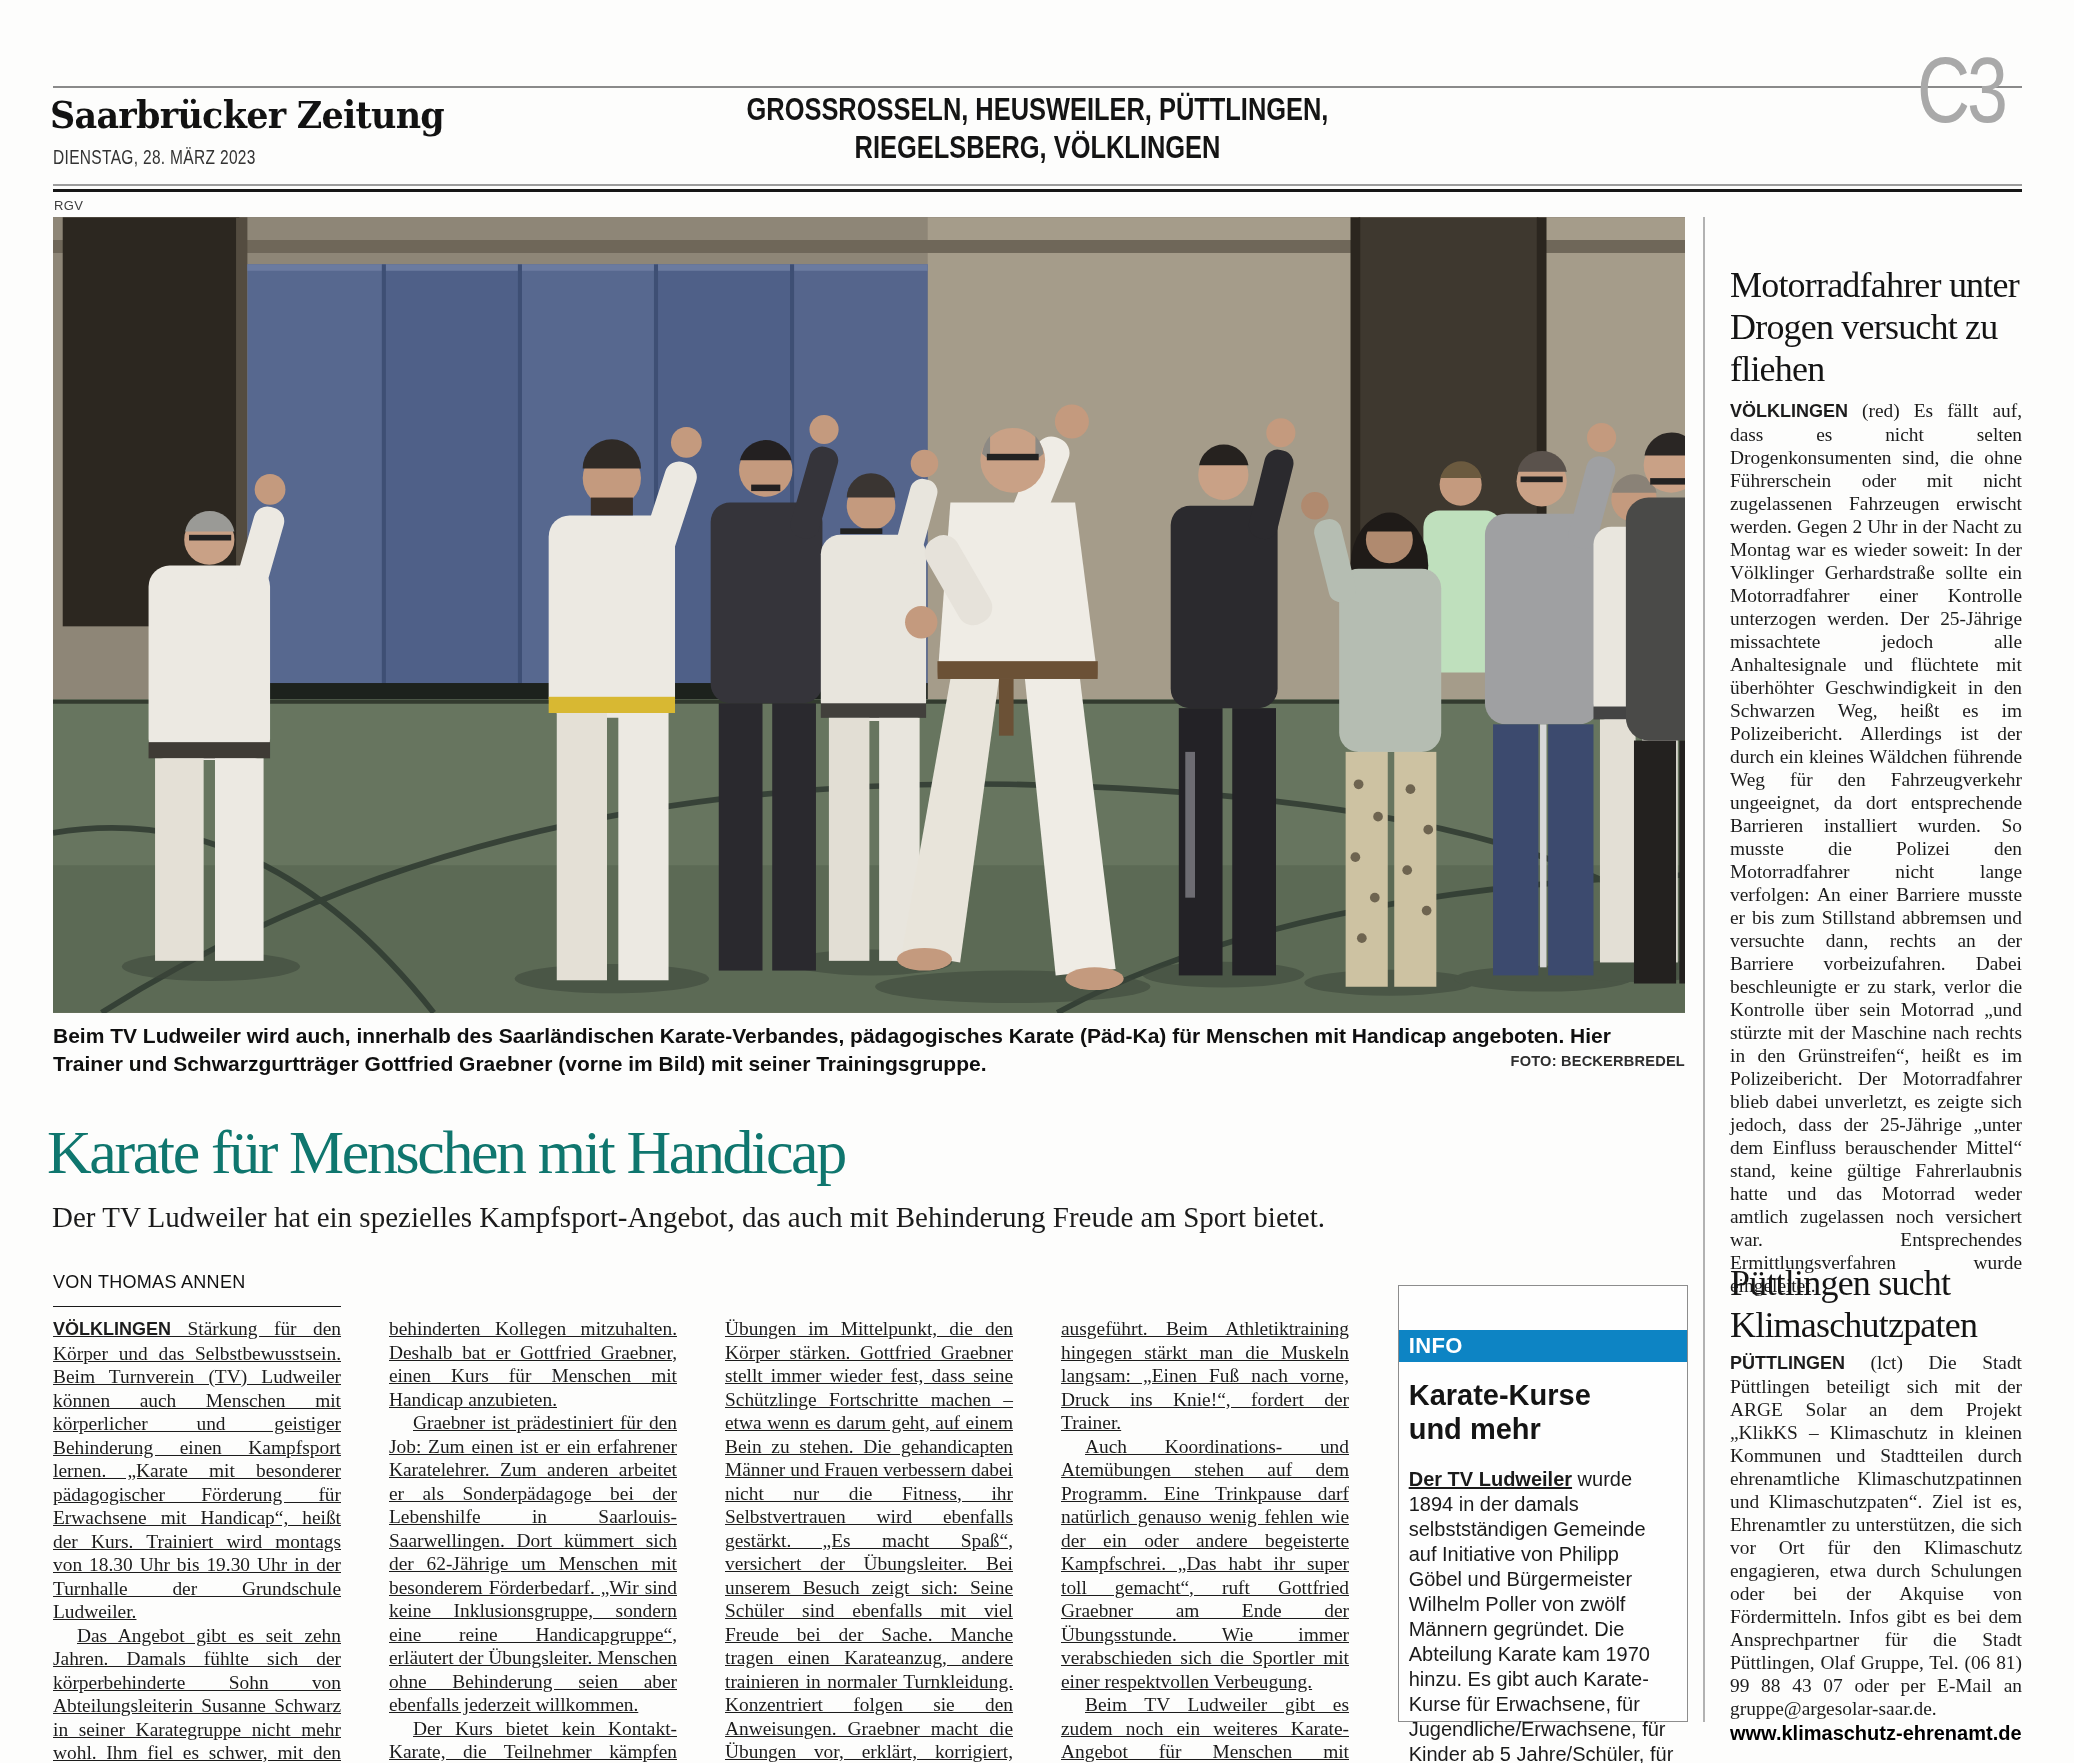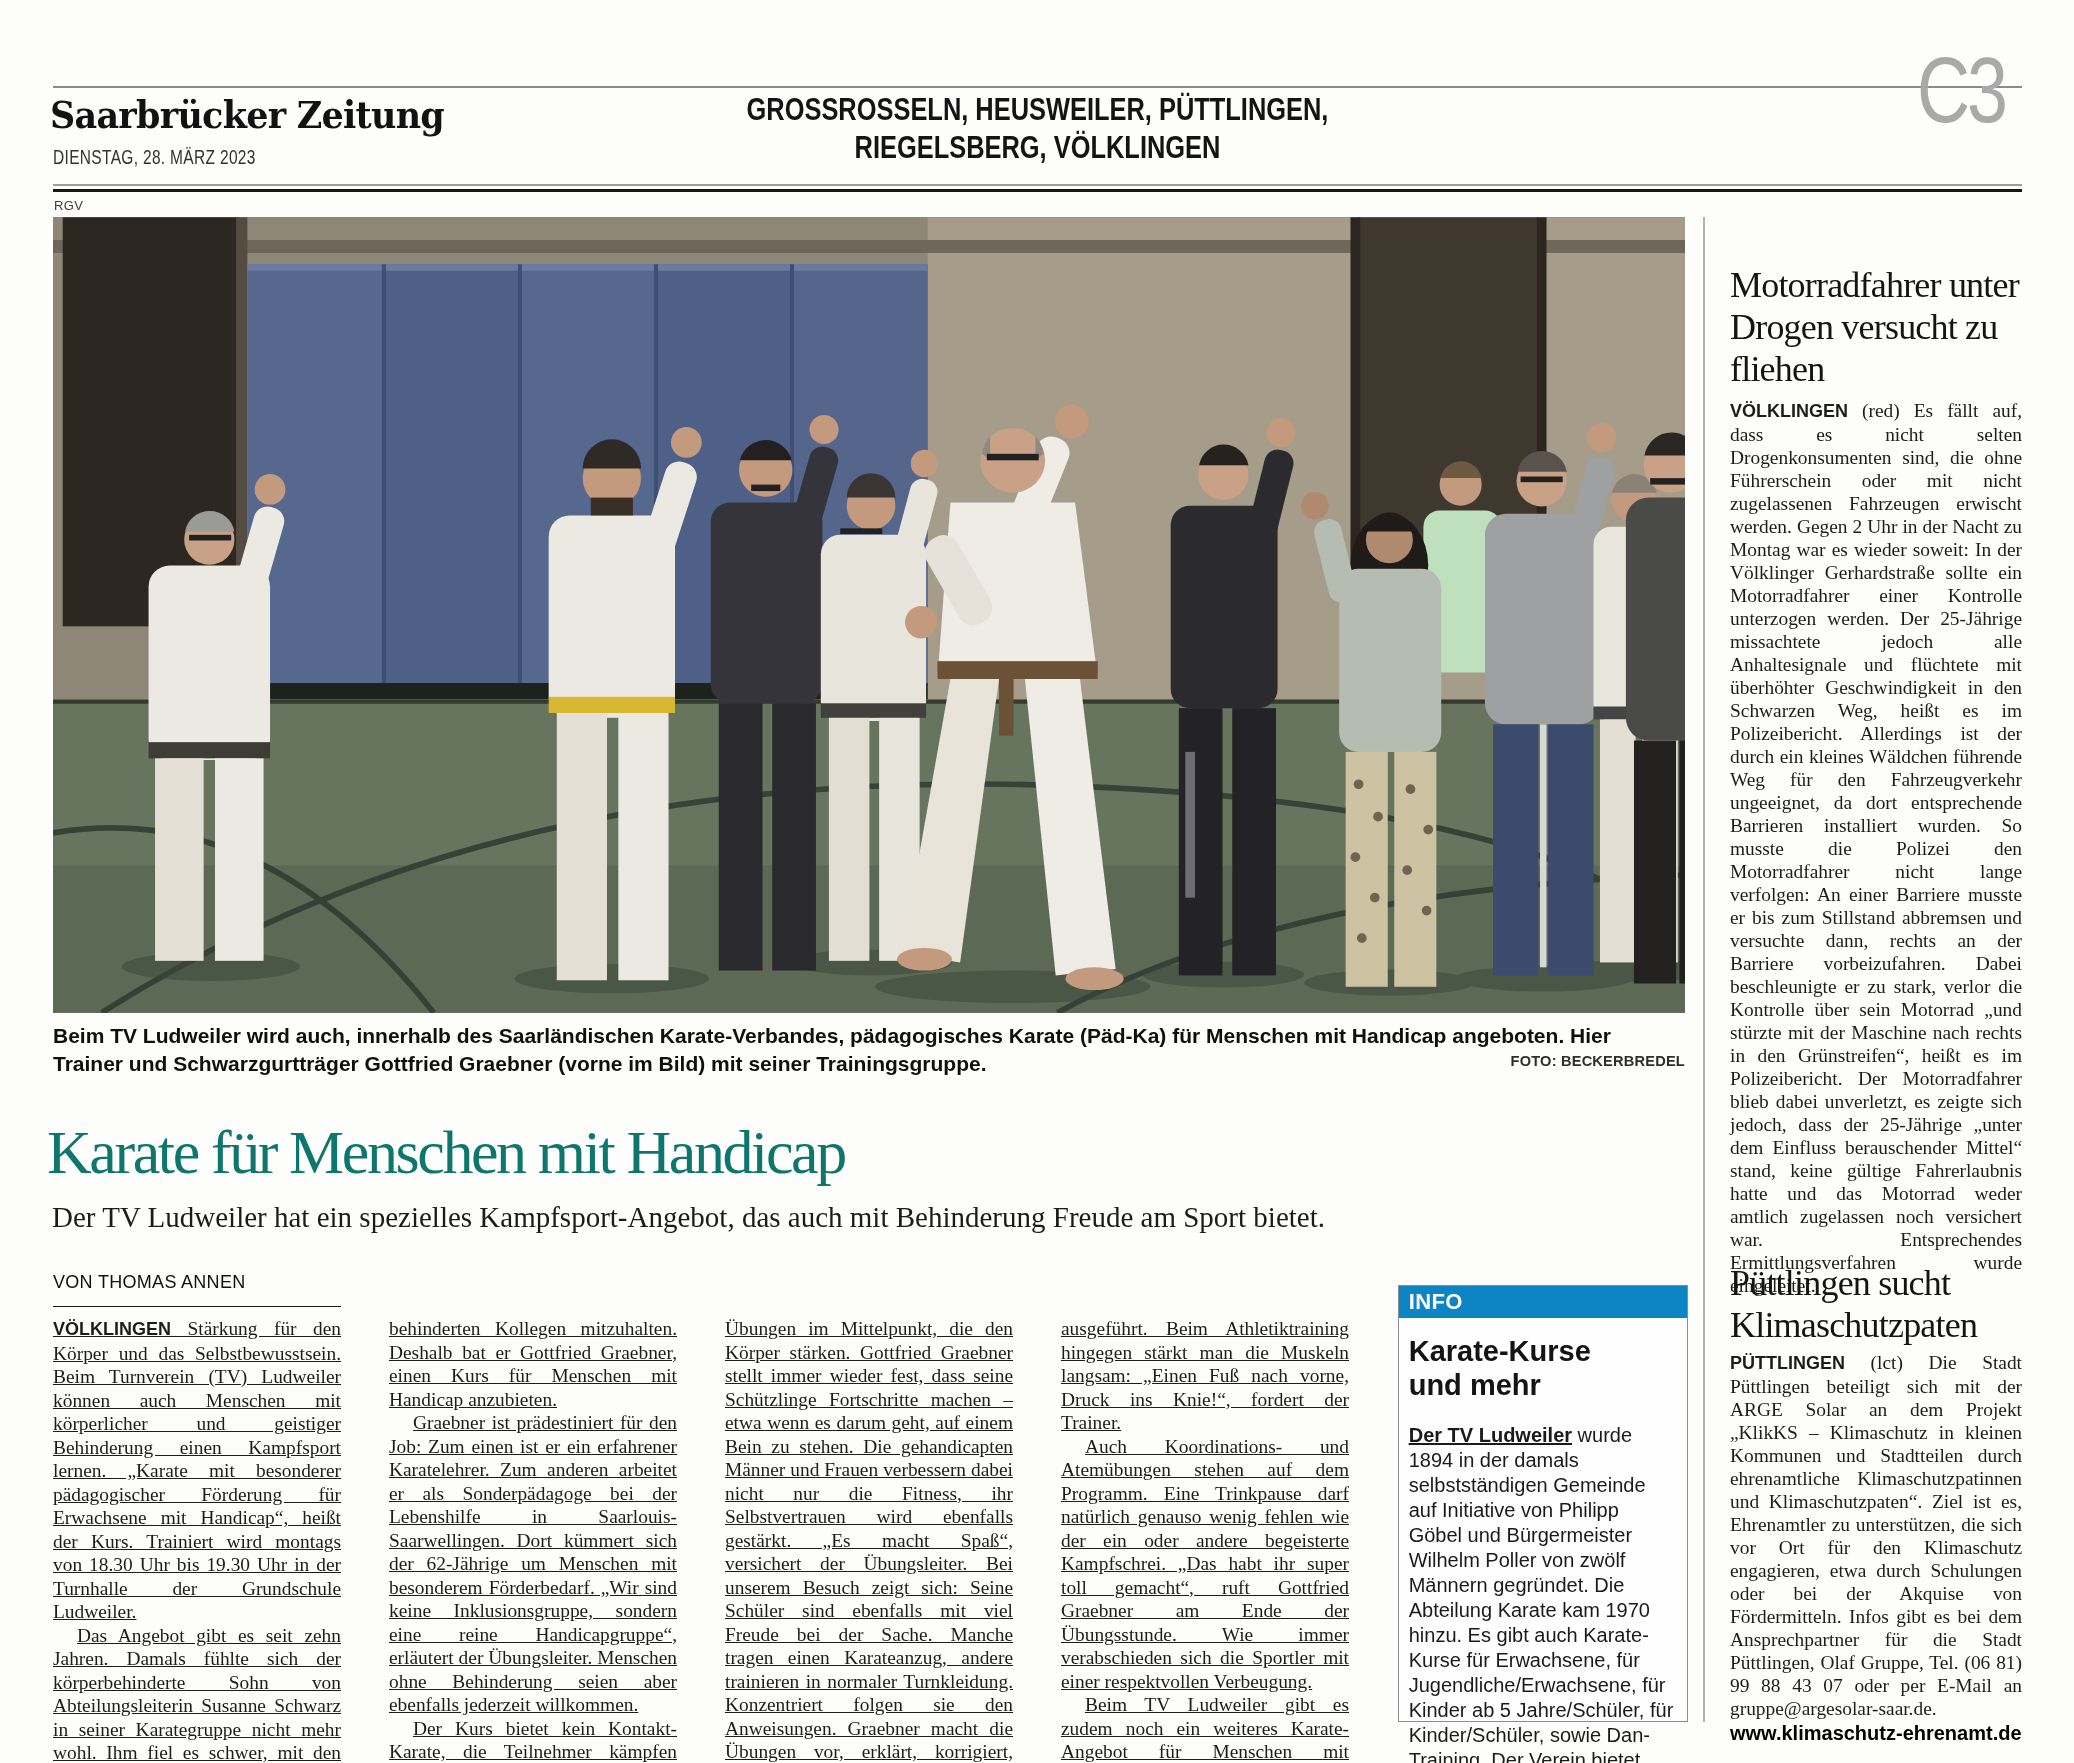--- a/index.html
+++ b/index.html
@@ -47,21 +47,21 @@
     text-align:justify;color:#1c1c1c;}
   #col1{left:53px;} #col2{left:389px;} #col3{left:725px;} #col4{left:1061px;}
   .col p{margin:0;text-decoration:underline;}
   .col p.ind{text-indent:24px;}
   .loc{font-family:"Liberation Sans",sans-serif;font-weight:700;font-size:18px;}
 
   
   #infobox{left:1398px;top:1285px;width:290px;height:437px;border:1.6px solid #8d8d8d;
     background:#fefefe;box-sizing:border-box;font-family:"Liberation Sans",sans-serif;}
   #info-bar{height:32px;display:flex;align-items:center;padding-left:9.7px;color:#fff;
-    font-weight:700;font-size:22px;letter-spacing:0.4px;}
+    font-weight:700;font-size:22px;letter-spacing:0.4px;margin-top:44px;}
   #info-title{margin:16px 11.3px 0 9.7px;font-weight:700;font-size:29px;line-height:34px;
     color:#141414;white-space:pre-line;}
   #info-body{margin:21px 10.5px 0 9.7px;font-size:20px;line-height:25px;color:#1a1a1a;
     text-align:left;-webkit-hyphens:auto;hyphens:auto;}
   #info-body b{font-weight:700;text-decoration:underline;}
 
   
   #v-divider{left:1703px;top:217px;width:1.6px;height:1505px;background:#b2b2b2;}
   .side-head{position:absolute;left:1730px;width:295px;font-size:36px;line-height:42px;
     font-weight:400;color:#141414;letter-spacing:-0.8px;}

